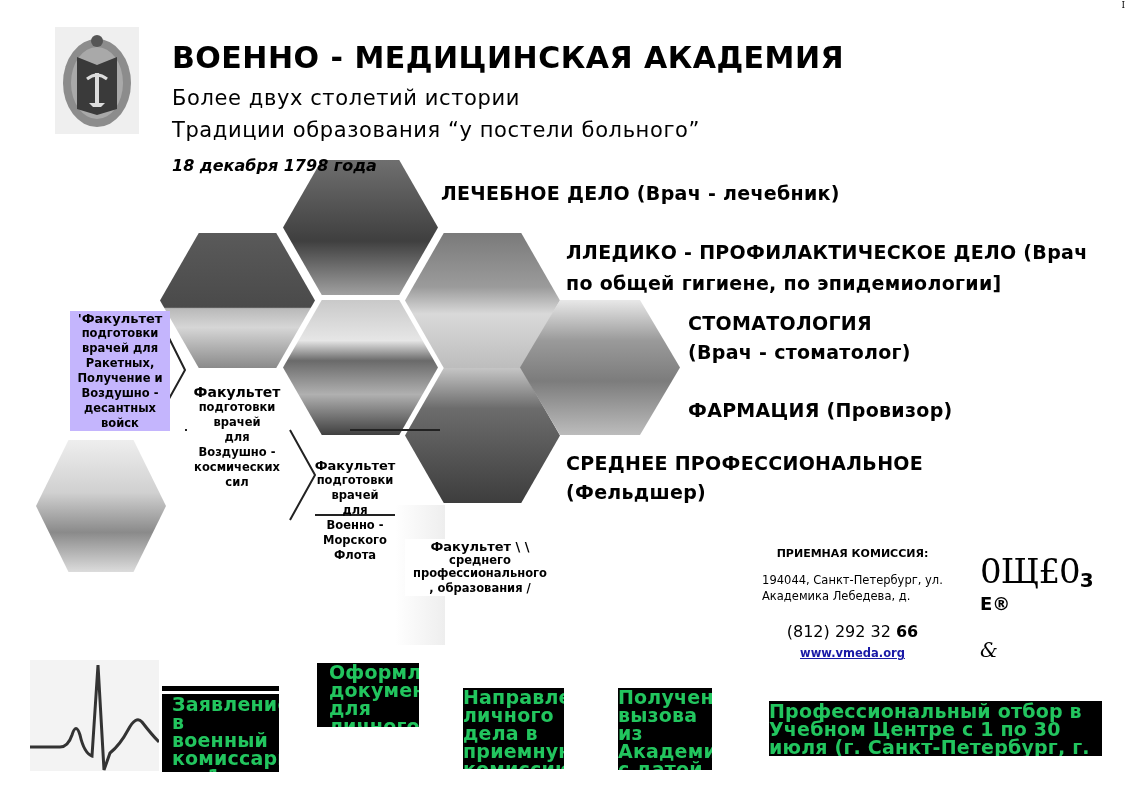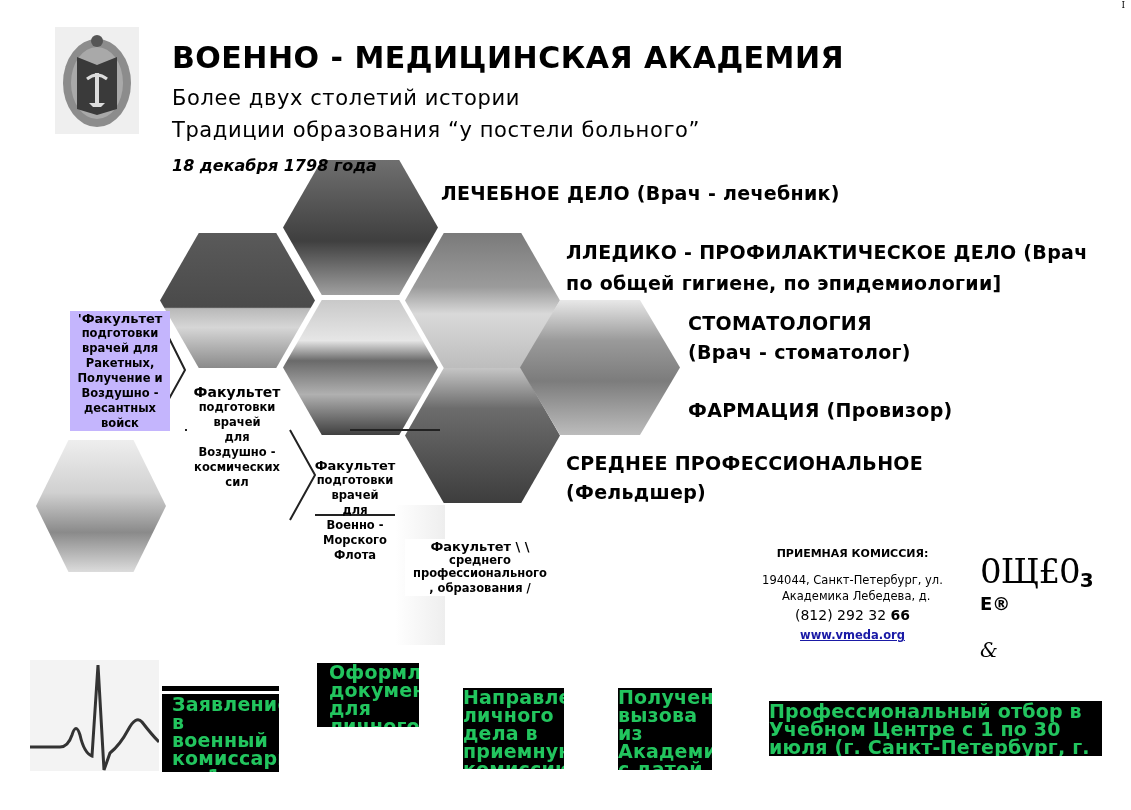--- a/index.html
+++ b/index.html
@@ -114,22 +114,22 @@
 <div class="fac" style="left:405px;top:539px;width:150px;background:#fff;">
   <div class="fac-h">Факультет \ \</div>
   <div style="line-height:12px;">среднего</div>
   <div>профессионального</div>
   <div>, образования /</div>
 </div>
 
 <div class="contact" style="left:755px;top:547px;width:195px;">
   <div style="font-weight:bold;font-size:11px;margin-bottom:12px;">ПРИЕМНАЯ КОМИССИЯ:</div>
   <div style="font-size:11.5px;line-height:16px;">194044, Санкт-Петербург, ул.</div>
-  <div style="font-size:11.5px;line-height:16px;text-align:left;padding-left:7px;margin-left:20px;">Академика Лебедева, д.</div>
-  <div style="margin-top:3px;font-size:14px;">
+  <div style="font-size:11.5px;line-height:16px;text-align:left;padding-left:7px;">Академика Лебедева, д.</div>
+  <div style="margin-top:18px;font-size:16px;">
     <span>(812) 292 32</span>
     <b>66</b>
   </div>
   <div style="margin-top:5px;font-size:11.5px;">
     <a class="link" href="#">www.vmeda.org</a>
   </div>
 </div>
 
 <div class="abs" style="left:980px;top:552px;font-family:'DejaVu Serif',serif;font-size:34px;line-height:38px;letter-spacing:-1px;">
   <span>0Щ£0</span><span style="font-family:'DejaVu Sans',sans-serif;font-weight:bold;font-size:20px;position:relative;top:4px;">3</span>

